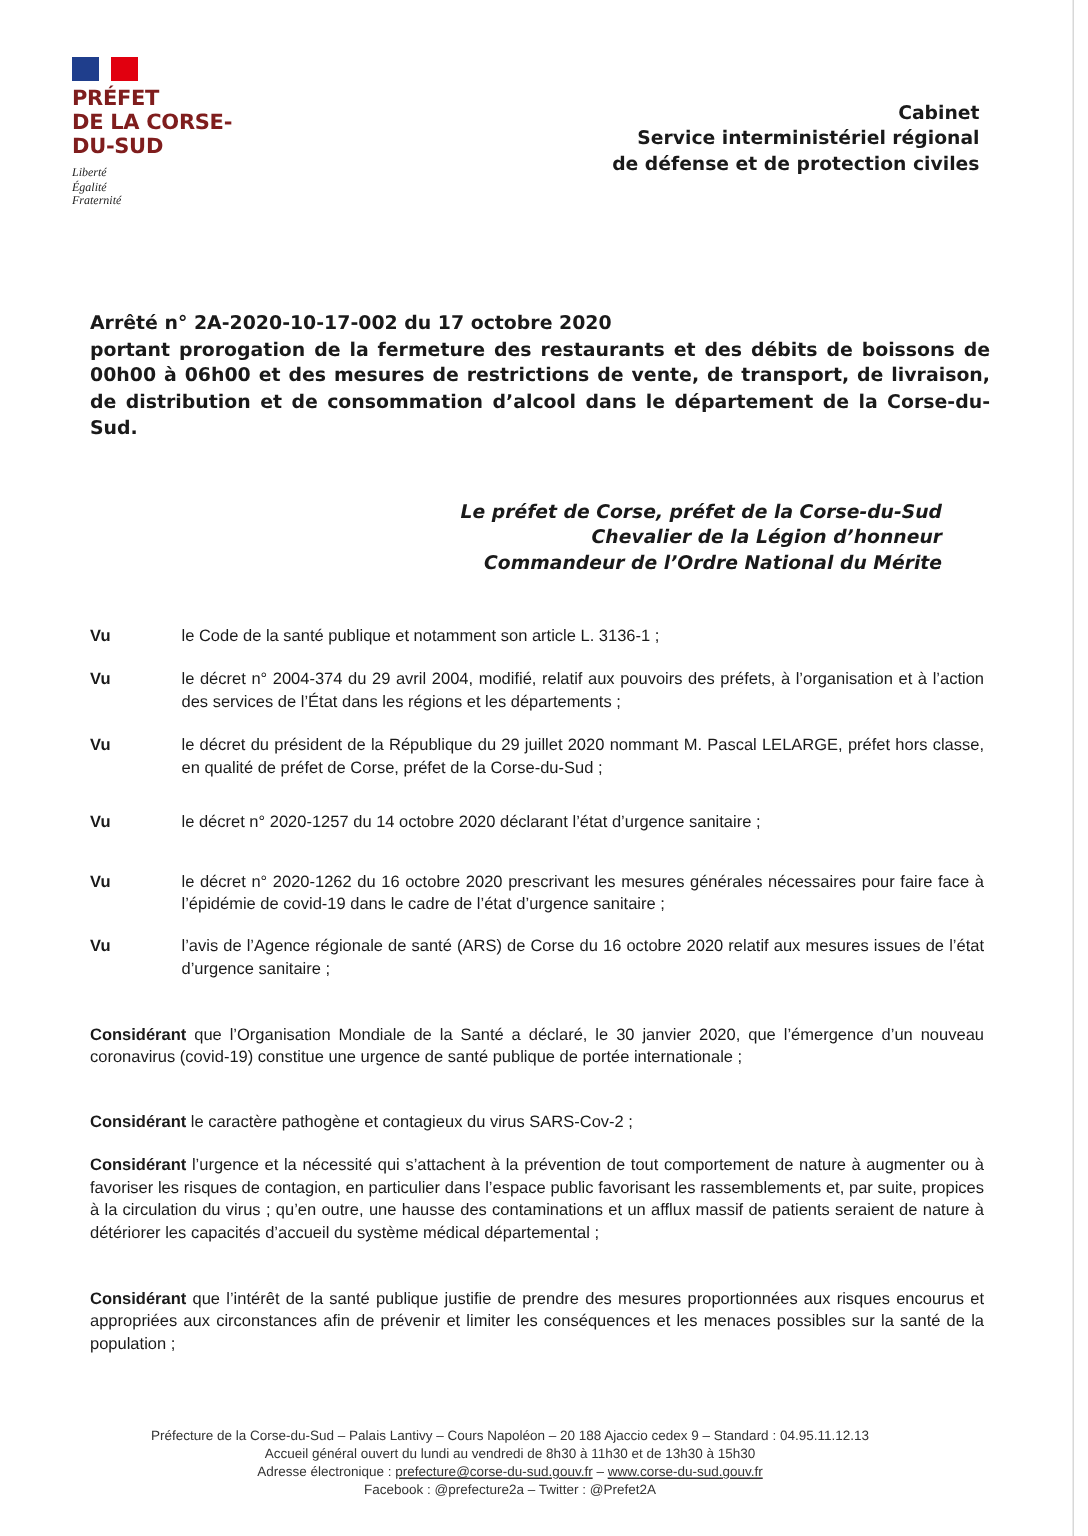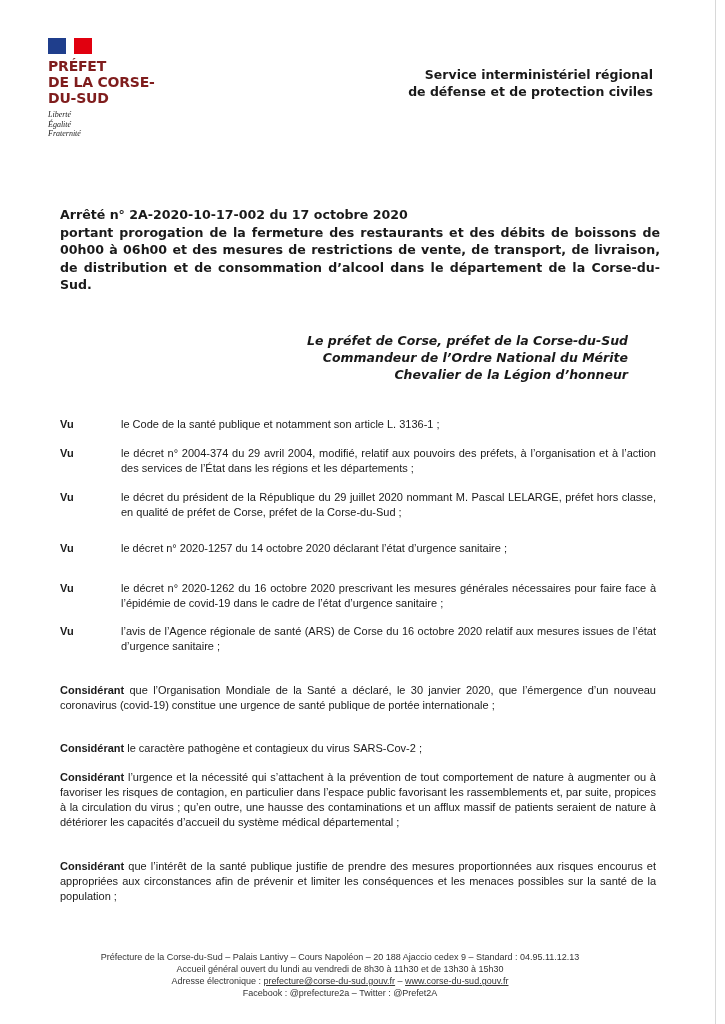--- a/index.html
+++ b/index.html
@@ -41,33 +41,34 @@
     <div>DU-SUD</div>
   </div>
   <div class="motto">
     <div>Liberté</div>
     <div>Égalité</div>
     <div>Fraternité</div>
   </div>
 </div>
 
 <div class="service">
+  <div>Cabinet</div>
   <div>Service interministériel régional</div>
   <div>de défense et de protection civiles</div>
 </div>
 
 <div class="arrete">
   <div>Arrêté n° 2A-2020-10-17-002 du 17 octobre 2020</div>
   <div class="t2">portant prorogation de la fermeture des restaurants et des débits de boissons de 00h00 à 06h00 et des mesures de restrictions de vente, de transport, de livraison, de distribution et de consommation d’alcool dans le département de la Corse-du-Sud.</div>
 </div>
 
 <div class="prefet">
   <div>Le préfet de Corse, préfet de la Corse-du-Sud</div>
+  <div>Chevalier de la Légion d’honneur</div>
   <div>Commandeur de l’Ordre National du Mérite</div>
-  <div>Chevalier de la Légion d’honneur</div>
 </div>
 
 <div class="vu" style="top:417px;">
   <span class="lbl">Vu</span>
   <span class="txt">le Code de la santé publique et notamment son article L. 3136-1 ;</span>
 </div>
 <div class="vu" style="top:446px;">
   <span class="lbl">Vu</span>
   <span class="txt">le décret n° 2004-374 du 29 avril 2004, modifié, relatif aux pouvoirs des préfets, à l’organisation et à l’action des services de l’État dans les régions et les départements ;</span>
 </div>

